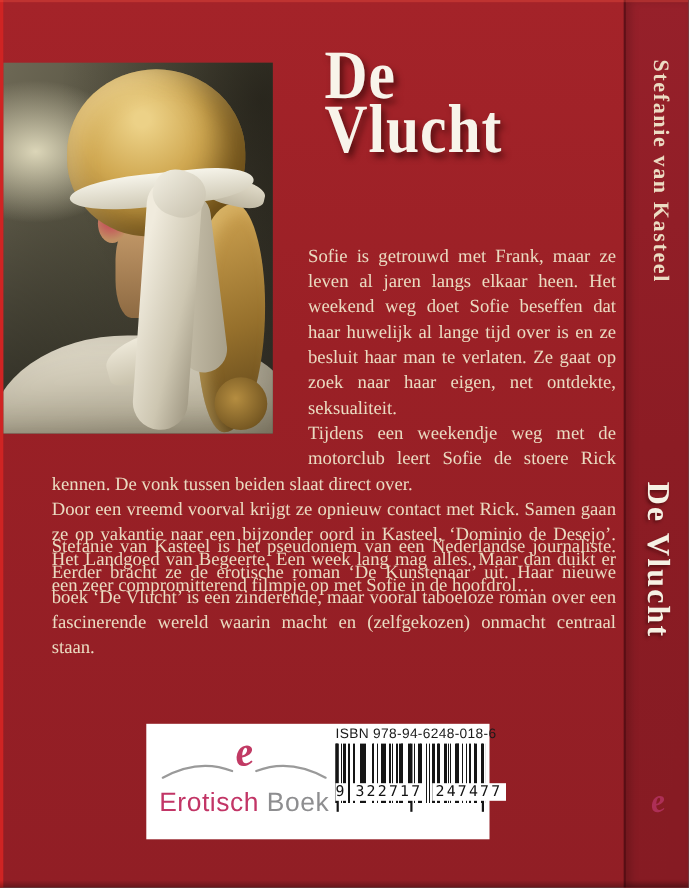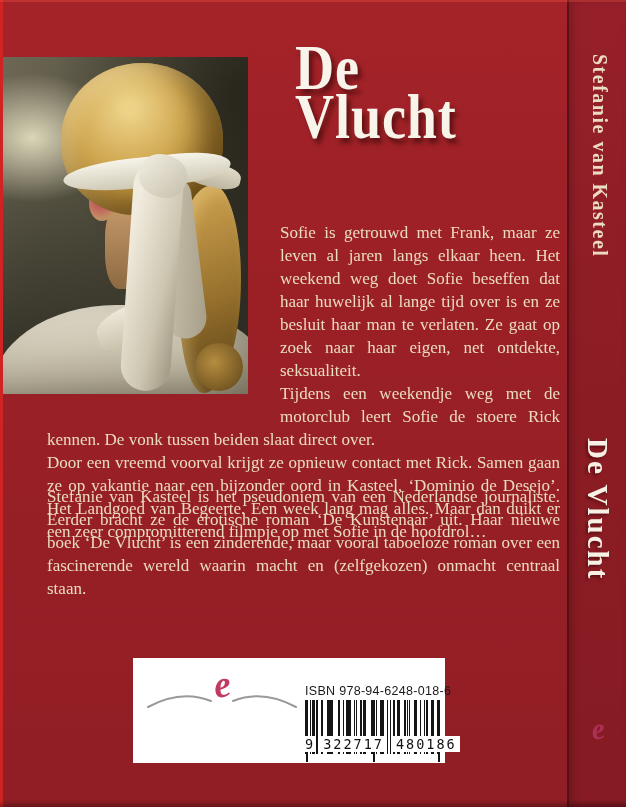--- a/index.html
+++ b/index.html
@@ -80,21 +80,21 @@
             background:#fff; z-index:6; }
   .logo { position:absolute; left:8px; top:8px; width:162px; height:88px; }
   .logo-arcs { position:absolute; left:2px; top:14px; }
   .logo-e { position:absolute; left:50%; top:-4px; transform:translateX(-50%) rotate(-8deg);
             font:italic bold 38px "Liberation Serif", serif; color:#c13a64; }
   .logo-text { position:absolute; left:0; bottom:10px; width:100%; text-align:center;
                font-family:"Liberation Sans", sans-serif; font-size:24px; letter-spacing:.5px; }
   .logo-text .ero  { color:#c23566; }
   .logo-text .boek { color:#8e8e90; }
 
-  .barcode { position:absolute; left:172px; top:2px; width:136px; height:100px;margin-top:24px; }
+  .barcode { position:absolute; left:172px; top:2px; width:136px; height:100px; }
   .isbn { font-family:"Liberation Sans", sans-serif; font-size:12.5px; color:#1a1a1a;
           letter-spacing:.3px; text-align:center; white-space:nowrap; }
   .bars { position:relative; margin-top:2px; height:62px; background-color:#fff;
           background-image:
             repeating-linear-gradient(90deg,#151515 0 2px, transparent 2px 5px, #151515 5px 6px, transparent 6px 11px),
             repeating-linear-gradient(90deg,#151515 0 1px, transparent 1px 7px, #151515 7px 10px, transparent 10px 17px);
           background-size:100% 54px, 100% 54px; background-repeat:no-repeat; }
   .guard { position:absolute; top:0; width:2px; height:62px; background:#151515; }
   .g1{ left:1px; } .g2{ left:50%; } .g3{ right:1px; }
   .ean-row { position:absolute; left:0; right:0; bottom:32px; height:16px;
@@ -162,33 +162,37 @@
     <p>Stefanie van Kasteel is het pseudoniem van een Nederlandse journaliste. Eerder bracht ze de erotische roman ‘De Kunstenaar’ uit. Haar nieuwe boek ‘De Vlucht’ is een zinderende, maar vooral taboeloze roman over een fascinerende wereld waarin macht en (zelfgekozen) onmacht centraal staan.</p>
   </div>
 
   <div class="pubbox">
     <div class="logo">
       <svg class="logo-arcs" width="158" height="34" viewBox="0 0 158 34">
         <path d="M5,27 Q38,9 68,21" fill="none" stroke="#9a9a9a" stroke-width="2" stroke-linecap="round"></path>
         <path d="M90,21 Q120,9 153,27" fill="none" stroke="#9a9a9a" stroke-width="2" stroke-linecap="round"></path>
       </svg>
       <span class="logo-e">e</span>
+      <div class="logo-text">
+        <span class="ero">Erotisch</span>
+        <span class="boek">Boek</span>
+      </div>
     </div>
 
     <div class="barcode">
       <div class="isbn">ISBN 978-94-6248-018-6</div>
       <div class="bars">
         <div class="guard g1"></div>
         <div class="guard g2"></div>
         <div class="guard g3"></div>
       </div>
       <div class="ean-row">
         <span class="lead">9</span>
         <span class="grp grp1">322717</span>
-        <span class="grp grp2">480186</span>
+        <span class="grp grp2">247477</span>
       </div>
     </div>
   </div>
 
   <div class="spine">
     <div class="spine-author">Stefanie van Kasteel</div>
     <div class="spine-title">De Vlucht</div>
     <div class="spine-e">e</div>
   </div>
 

